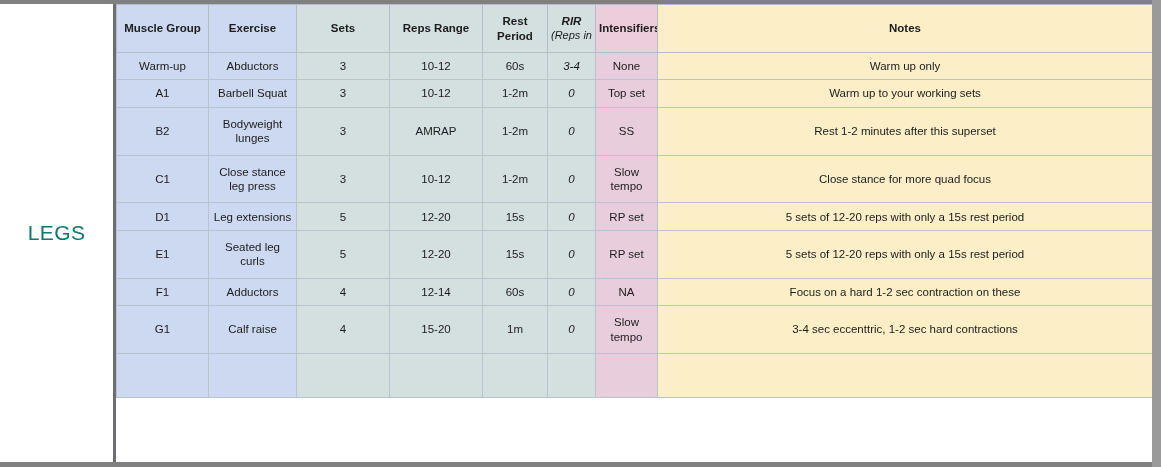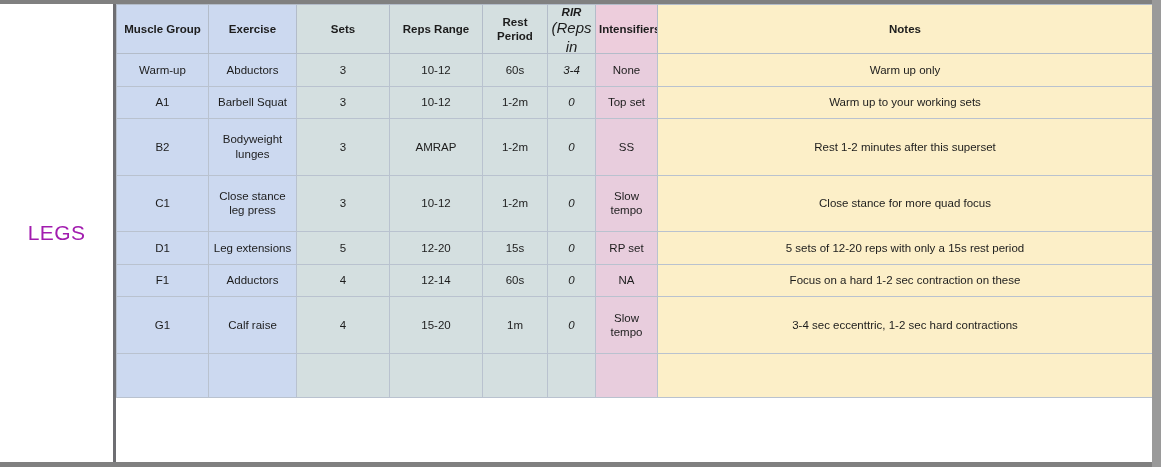--- a/index.html
+++ b/index.html
@@ -57,21 +57,21 @@
     top: 4px;
     width: 113px;
     height: 458px;
     background: #ffffff;
     display: flex;
     align-items: center;
     justify-content: center;
   }
   .label-pane .day-label {
     font-size: 21px;
-    color: #a21caf;
+    color: #0f766e;
     letter-spacing: 0.4px;
   }
 
   
   .table-left-edge {
     position: absolute;
     left: 113px;
     top: 4px;
     width: 3px;
     height: 458px;
@@ -136,21 +136,21 @@
   
   table.workout thead th { border-color: #b3bcc9; }
 
   
   .rir-head-inner {
     max-height: 48px;
     overflow: hidden;
     display: block;
   }
   .rir-head-inner .rir-main { display: block; font-weight: bold; }
-  .rir-head-inner .rir-sub  { display: block; font-weight: normal; font-size: 15px; }
+  .rir-head-inner .rir-sub  { display: block; font-weight: normal; font-size: 11px; }
 
   .intens-head {
     font-weight: bold;
   }
 
   
   .marker-red { color: #e8261c; }
 
   .notes-cell {
     font-size: 11.5px;
@@ -248,20 +248,30 @@
             <td class="c-group">D1</td>
             <td class="c-ex">Leg extensions</td>
             <td class="c-sets">5</td>
             <td class="c-reps">12-20</td>
             <td class="c-rest">15s</td>
             <td class="c-rir">0</td>
             <td class="c-int">RP set</td>
             <td class="c-notes notes-cell">5 sets of 12-20 reps with only a 15s rest period</td>
           </tr>
           <tr>
+            <td class="c-group">E1</td>
+            <td class="c-ex">Seated leg curls</td>
+            <td class="c-sets">5</td>
+            <td class="c-reps">12-20</td>
+            <td class="c-rest">15s</td>
+            <td class="c-rir">0</td>
+            <td class="c-int">RP set</td>
+            <td class="c-notes notes-cell">5 sets of 12-20 reps with only a 15s rest period</td>
+          </tr>
+          <tr>
             <td class="c-group">F1</td>
             <td class="c-ex">Adductors</td>
             <td class="c-sets">4</td>
             <td class="c-reps">12-14</td>
             <td class="c-rest">60s</td>
             <td class="c-rir">0</td>
             <td class="c-int">NA</td>
             <td class="c-notes notes-cell">Focus on a hard 1-2 sec contraction on these</td>
           </tr>
           <tr>

